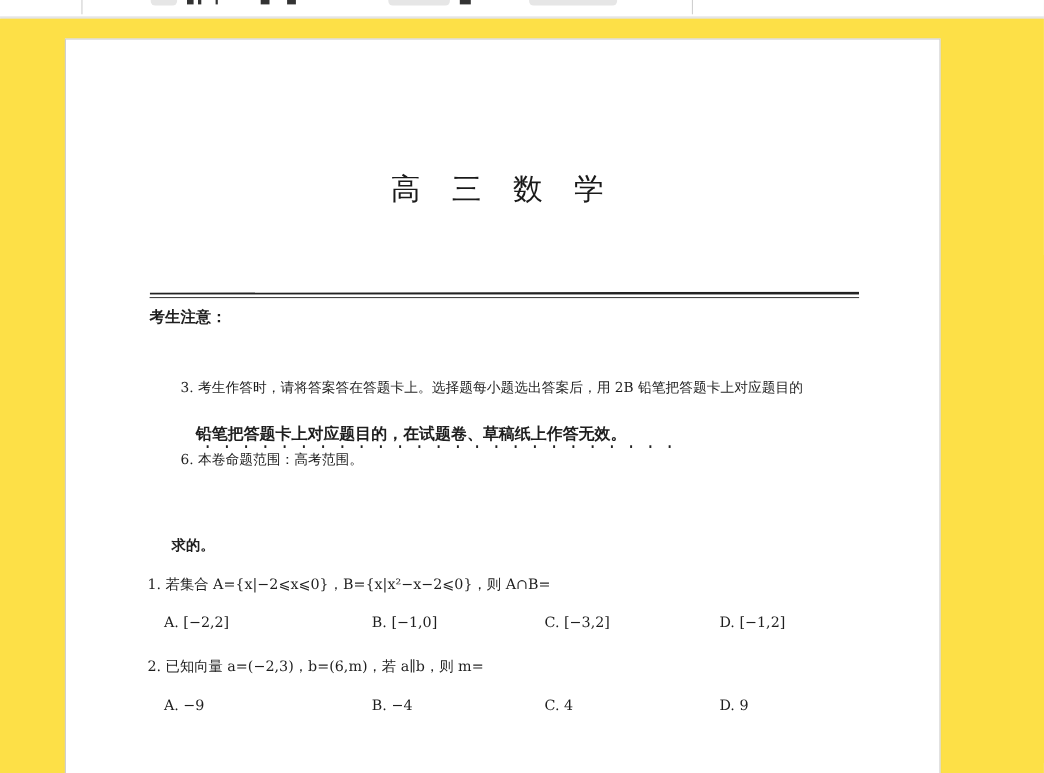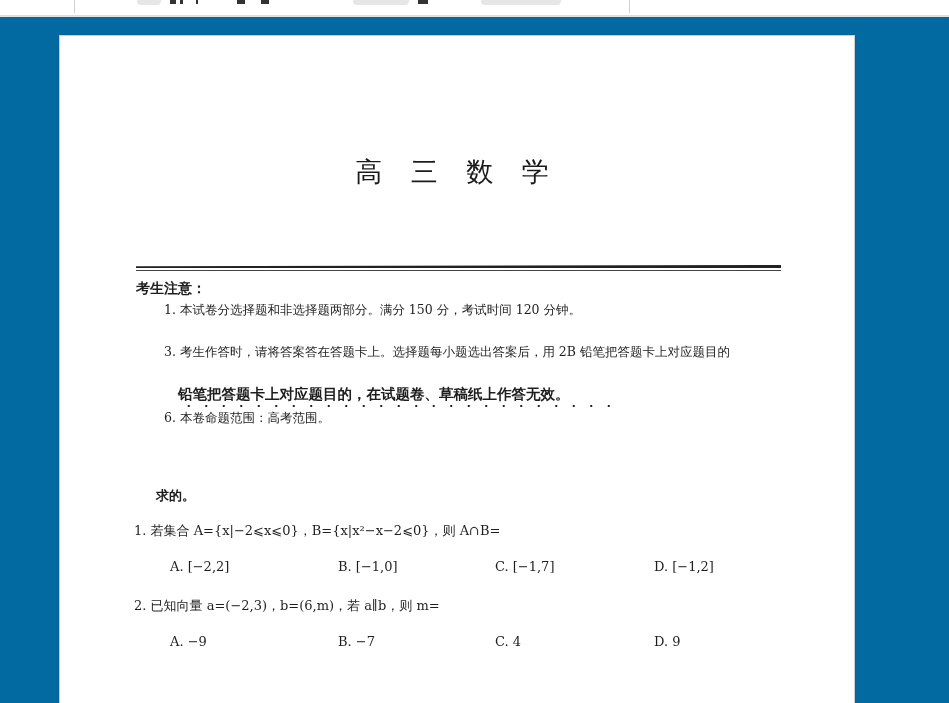--- a/index.html
+++ b/index.html
@@ -1,21 +1,21 @@
 <!DOCTYPE html>
 <html><head>
 <meta charset="utf-8">
 <style>
   * { box-sizing: border-box; margin: 0; padding: 0; }
   html, body { width: 949px; height: 703px; overflow: hidden; background: #efefef; font-family: "DejaVu Serif", serif; }
   .toolbar { position: absolute; left: 0; top: 0; width: 949px; height: 16px; background: #ffffff; border-bottom: 1px solid #dcdcdc; box-shadow: 0 1px 2px rgba(0,0,0,0.08); }
   .tb-sep { position: absolute; top: 0; width: 1px; height: 13px; background: #d0d0d0; }
   .tb-chip { position: absolute; top: 0; height: 5px; background: #e6e6e6; border-radius: 0 0 4px 4px; }
   .tb-glyph { position: absolute; top: 0; height: 4px; background: #333; }
-  .viewer { position: absolute; left: 0; top: 17px; width: 949px; height: 686px; background: #0369a1; }
+  .viewer { position: absolute; left: 0; top: 17px; width: 949px; height: 686px; background: #fde047; }
   .page { position: absolute; left: 59px; top: 18px; width: 796px; height: 700px; background: #fff; border: 1px solid #cfcfcf; box-shadow: 0 0 2px rgba(0,0,0,0.08); }
   .title { position: absolute; left: 0; top: 118px; width: 100%; text-align: center; font-size: 27px; letter-spacing: 10px; color: #1a1a1a; font-family: "DejaVu Serif", serif; }
   .rule { position: absolute; left: 76px; top: 229px; width: 645px; height: 4px; }
   .rule .thick { position: absolute; left: 0; top: 0; width: 100%; height: 3px; background: #222; clip-path: polygon(0 40%, 100% 0, 100% 100%, 0 100%); }
   .rule .thin { position: absolute; left: 0; top: 5px; width: 100%; height: 1px; background: #444; }
   .txt { position: absolute; color: #1e1e1e; font-size: 12.5px; white-space: nowrap; }
   .notice-head { left: 76px; top: 244px; font-size: 14px; font-weight: bold; font-family: "DejaVu Sans", sans-serif; }
   .n1 { left: 104px; top: 266px; }
   .n2 { left: 104px; top: 287px; }
   .n3 { left: 104px; top: 308px; }
@@ -25,21 +25,21 @@
   .n4 { left: 104px; top: 374px; }
   .sec { left: 74px; top: 418px; font-size: 13px; font-weight: bold; font-family: "DejaVu Sans", sans-serif; }
   .sec2 { left: 96px; top: 451px; font-size: 13px; font-weight: bold; font-family: "DejaVu Sans", sans-serif; }
   .q { font-size: 13px; }
   .q1 { left: 74px; top: 486px; }
   .q2 { left: 74px; top: 561px; }
   .q3 { left: 74px; top: 636px; }
   .opt { font-size: 13px; }
   .o1 { top: 523px; }
   .o2 { top: 598px; }
-  .oa { left: 89px; margin-left: 21px; } .ob { left: 278px; text-align: center; } .oc { left: 435px; } .od { left: 594px; }
+  .oa { left: 89px; } .ob { left: 278px; text-align: center; } .oc { left: 435px; } .od { left: 594px; }
   .frac { display: inline-block; vertical-align: middle; text-align: center; font-size: 11px; line-height: 11px; margin: 0 1px; }
   .frac .num { display: block; border-bottom: 1px solid #222; padding: 0 1px; }
   .frac .den { display: block; }
   .zbar { text-decoration: overline; }
 </style>
 </head>
 <body>
 
 <div class="toolbar">
   <div class="tb-sep" style="left:74px"></div>
@@ -59,41 +59,40 @@
   <div class="page">
 
     <div class="title">高 三 数 学</div>
 
     <div class="rule">
       <div class="thick"></div>
       <div class="thin"></div>
     </div>
 
     <div class="txt notice-head">考生注意：</div>
-    <div class="txt n1">1. 本试卷分选择题和非选择题两部分。满分 150 分，考试时间 120 分钟。</div>
     <div class="txt n3">3. 考生作答时，请将答案答在答题卡上。选择题每小题选出答案后，用 2B 铅笔把答题卡上对应题目的</div>
     <div class="txt n3c">铅笔把答题卡上对应题目的，在试题卷、草稿纸上作答无效。</div>
     <div class="dots"></div>
     <div class="txt n4">6. 本卷命题范围：高考范围。</div>
 
     <div class="txt sec2">求的。</div>
 
     <div class="txt q q1">
       <span>1.</span>
       <span>若集合 </span><span>A={x|−2⩽x⩽0}，B={x|x²−x−2⩽0}，则 A∩B=</span>
     </div>
     <div class="txt opt o1 oa">A. [−2,2]</div>
     <div class="txt opt o1 ob">B. [−1,0]</div>
-    <div class="txt opt o1 oc">C. [−1,7]</div>
+    <div class="txt opt o1 oc">C. [−3,2]</div>
     <div class="txt opt o1 od">D. [−1,2]</div>
 
     <div class="txt q q2">
       <span>2.</span>
       <span>已知向量 a=(−2,3)，b=(6,m)，若 a∥b，则 m=</span>
     </div>
     <div class="txt opt o2 oa">A. −9</div>
-    <div class="txt opt o2 ob">B. −7</div>
+    <div class="txt opt o2 ob">B. −4</div>
     <div class="txt opt o2 oc">C. 4</div>
     <div class="txt opt o2 od">D. 9</div>
 
 
   </div>
 </div>
 
 </body></html>

